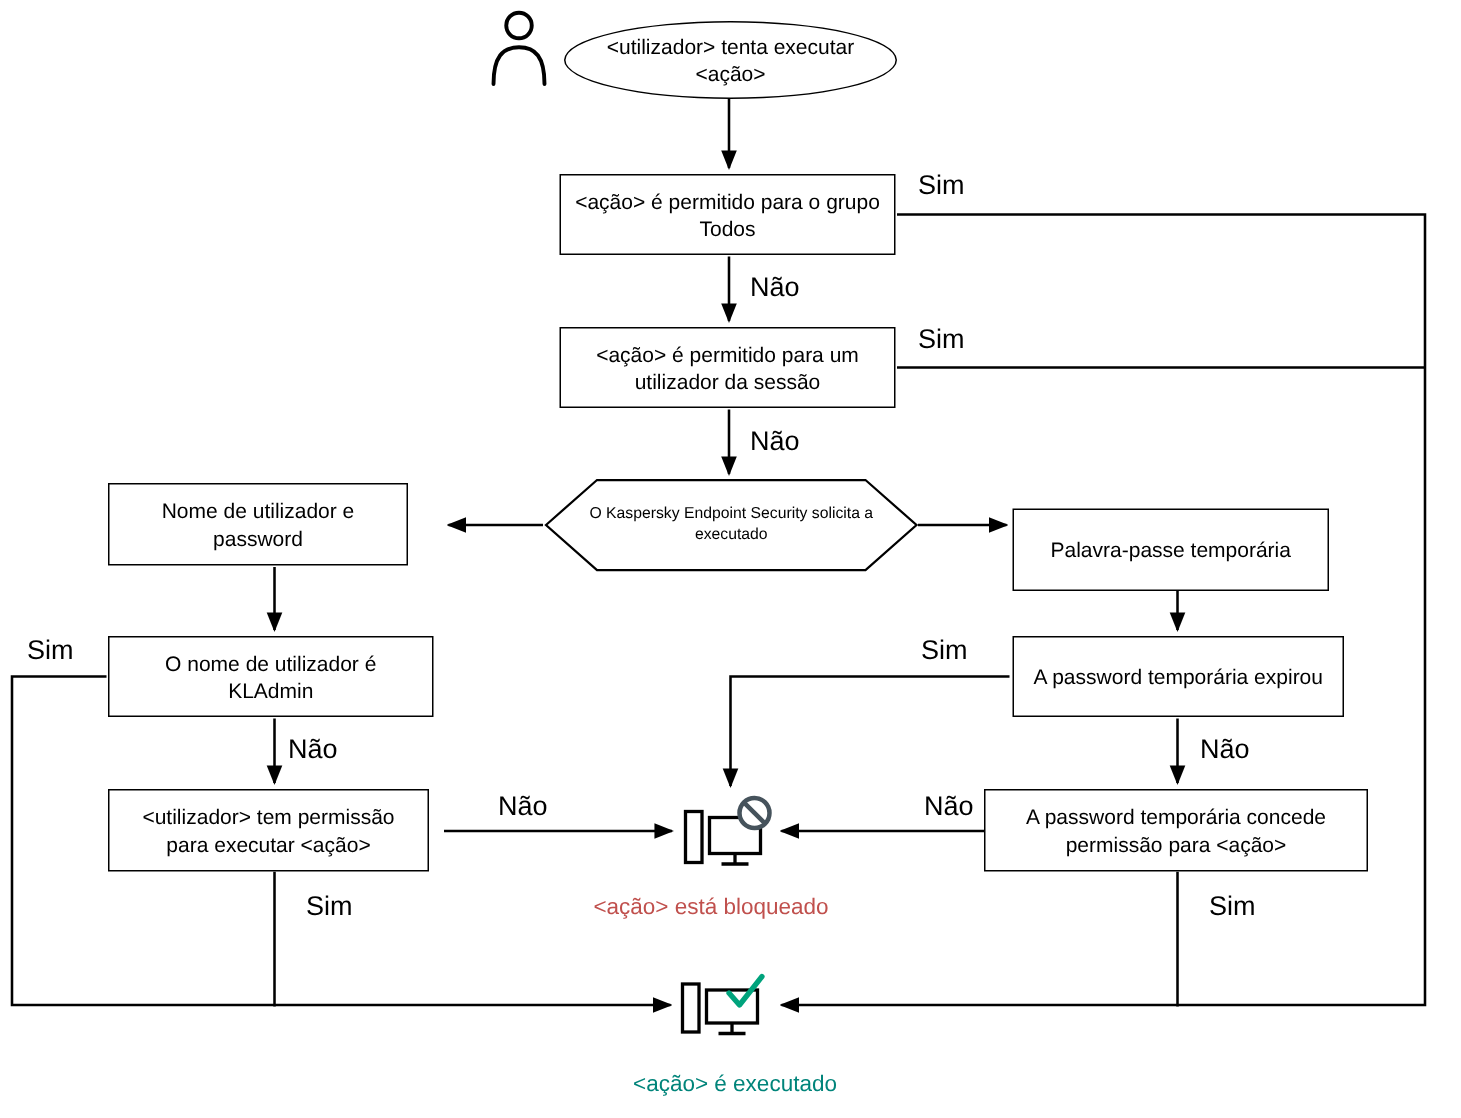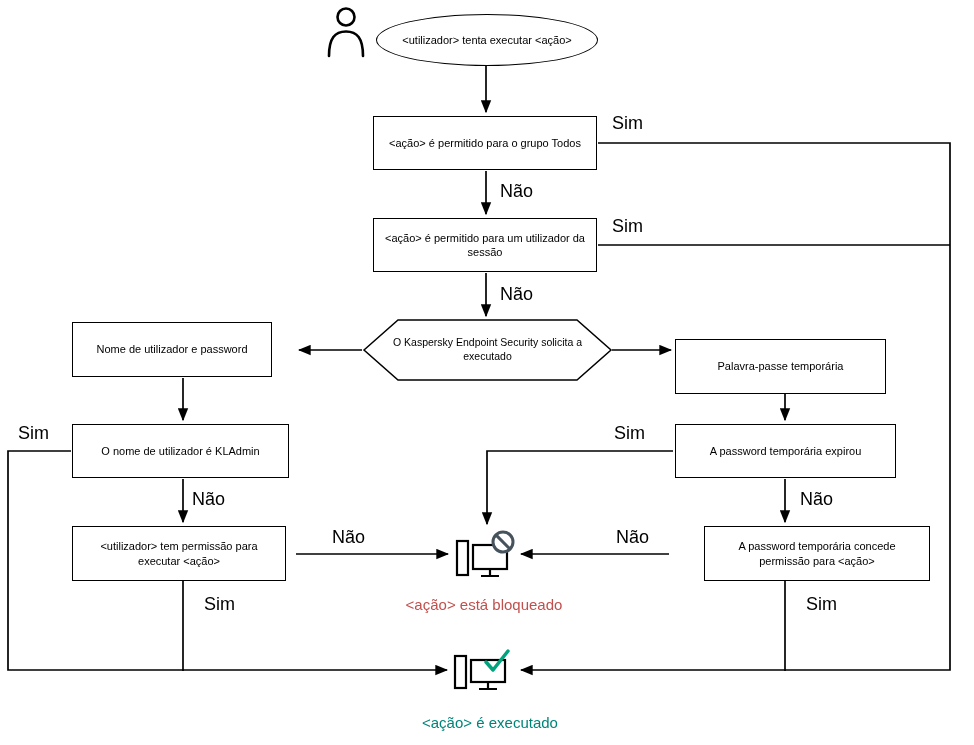--- a/index.html
+++ b/index.html
@@ -8,21 +8,21 @@
     font-family:"Liberation Sans", sans-serif; overflow:hidden; color:#000;
   }
   .edges { position:absolute; left:0; top:0; }
   .edge { fill:none; stroke:var(--line,#000); stroke-width:1.7; }
   .arrow-head { fill:var(--line,#000); }
 
   .node {
     position:absolute; box-sizing:border-box;
     border:1.5px solid #000; background:#fff;
     display:flex; align-items:center; justify-content:center;
-    text-align:center; font-size:11px; line-height:1.3; padding:3px 8px;
+    text-align:center; font-size:14px; line-height:1.3; padding:3px 8px;
   }
   .ellipse { border-radius:50% / 50%; }
 
   .hex { position:absolute; border:none; background:transparent; padding:0; }
   .hex svg { position:absolute; left:0; top:0; }
   .hex .hex-label {
     position:absolute; inset:0; display:flex; align-items:center; justify-content:center;
     text-align:center; font-size:10.5px; line-height:1.3; padding:0 26px;
   }
 
@@ -110,21 +110,21 @@
   </div>
 
   <div class="node" style="left:675px;top:424px;width:221px;height:54px;">
     <span>A password temporária expirou</span>
   </div>
 
   <div class="node" style="left:72px;top:526px;width:214px;height:55px;">
     <span>&lt;utilizador&gt; tem permissão para executar &lt;ação&gt;</span>
   </div>
 
-  <div class="node" style="left:704px;top:526px;width:226px;height:55px;text-align:center;">
+  <div class="node" style="left:656px;top:526px;width:256px;height:55px;text-align:center;">
     <span>A password temporária concede permissão para &lt;ação&gt;</span>
   </div>
 
   <div class="icon-box" style="left:452px;top:529px;width:66px;height:58px;">
     <svg width="66" height="58" viewBox="0 0 66 58">
       <rect class="pc-outline" x="5" y="12" width="11" height="34"></rect>
       <rect class="pc-outline" x="21" y="16" width="34" height="24"></rect>
       <path class="pc-stand" d="M38 40 L38 47 M29 47 L47 47"></path>
       <g>
         <circle class="prohibit prohibit-face" cx="51" cy="13" r="10"></circle>
@@ -148,16 +148,16 @@
   <span class="edge-label" style="left:500px;top:284px;">Não</span>
   <span class="edge-label" style="left:18px;top:423px;">Sim</span>
   <span class="edge-label" style="left:192px;top:489px;">Não</span>
   <span class="edge-label" style="left:332px;top:527px;">Não</span>
   <span class="edge-label" style="left:204px;top:594px;">Sim</span>
   <span class="edge-label" style="left:614px;top:423px;">Sim</span>
   <span class="edge-label" style="left:800px;top:489px;">Não</span>
   <span class="edge-label" style="left:616px;top:527px;">Não</span>
   <span class="edge-label" style="left:806px;top:594px;">Sim</span>
 
-  <div class="status status-blocked" style="left:384px;top:596px;">&lt;ação&gt; está bloqueado</div>
+  <div class="status status-blocked" style="left:374px;top:596px;">&lt;ação&gt; está bloqueado</div>
   <div class="status status-executed" style="left:390px;top:714px;">&lt;ação&gt; é executado</div>
 
 </div>
 
 </body></html>

